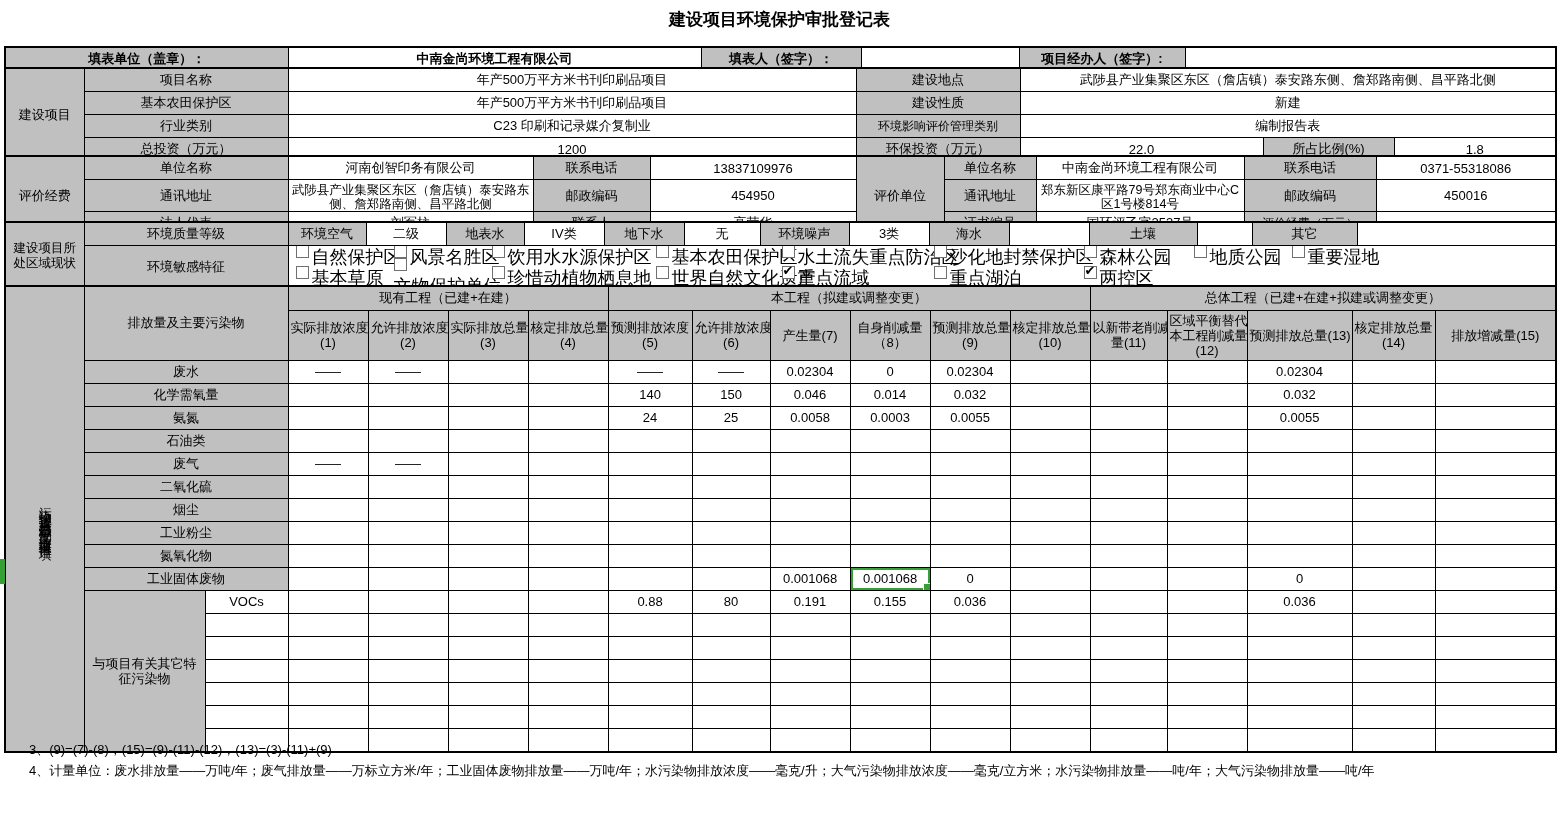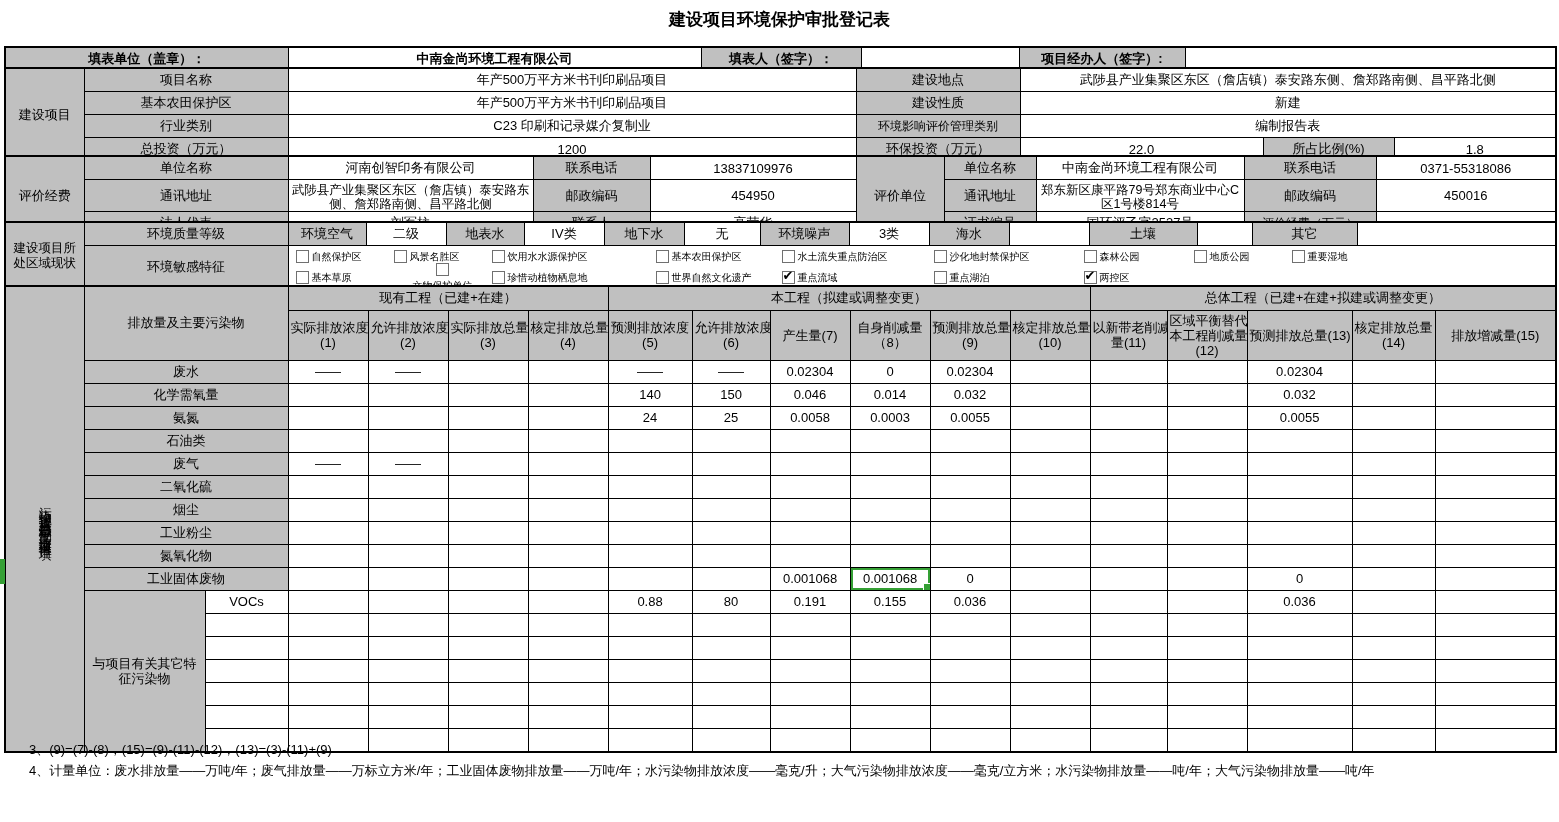--- a/index.html
+++ b/index.html
@@ -8,21 +8,21 @@
   table.sec{border-collapse:collapse;table-layout:fixed;border:2px solid #000;background:#fff;}
   table.sec td{border:1px solid #000;font-size:13px;text-align:center;vertical-align:middle;padding:0 2px;overflow:hidden;white-space:nowrap;height:22px;}
   td.lab{background:#c0c0c0;}
   .bold{font-weight:bold;font-size:14px;}
   .wrap{white-space:normal !important;line-height:15px;}
   .clip2{white-space:normal !important;line-height:14px;vertical-align:top !important;font-size:12.5px !important;padding-top:3px !important;}
   .vert{writing-mode:vertical-rl;letter-spacing:2px;font-size:13px;white-space:normal !important;}
   .h2{font-size:12.5px;line-height:15px;white-space:normal;}
   .cbcell{text-align:left !important;background:#fff;}
   .cbline{display:flex;align-items:center;height:21px;padding-left:5px;}
-  .cbi{display:inline-flex;align-items:center;gap:3px;font-size:10px;flex:0 0 auto;}
+  .cbi{display:inline-flex;align-items:flex-start;gap:3px;font-size:18px;flex:0 0 auto;}
   .cb{display:inline-block;width:11px;height:11px;border:1px solid #707070;background:#fff;position:relative;flex:0 0 auto;}
   .cb.ck::after{content:"\2714";position:absolute;left:0;top:-4px;font-size:13px;font-weight:bold;color:#000;}
   .selcell{box-shadow:inset 0 0 0 2px #35a035;position:relative;}
   .selcell::after{content:"";position:absolute;right:-1px;bottom:-1px;width:6px;height:6px;background:#35a035;border:1px solid #fff;}
   #notes div{font-size:13px;line-height:21px;white-space:nowrap;}
   #notes div.ind{margin-left:27px;}
 </style>
 </head>
 <body>
 

